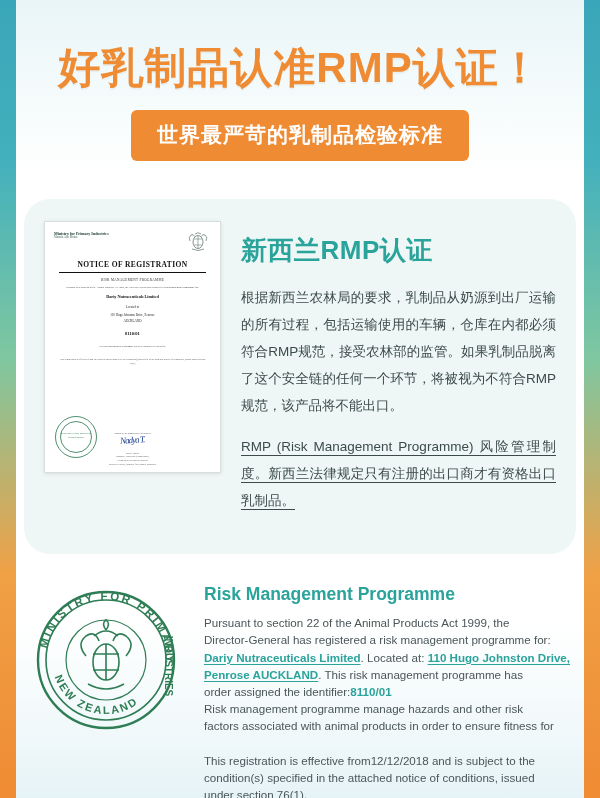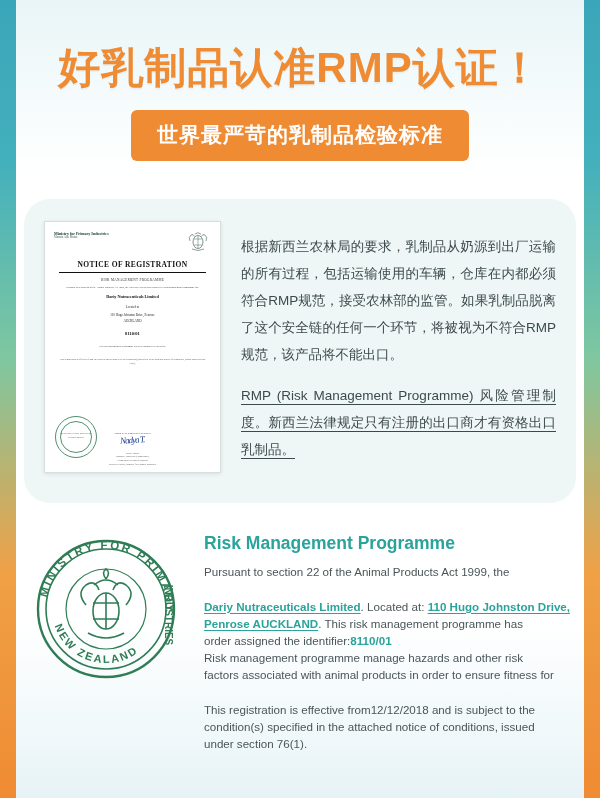--- a/index.html
+++ b/index.html
@@ -334,20 +334,21 @@
         <div>Director-General, Ministry for Primary Industries</div>
       </div>
 
       <div class="ct-stamp">
         <div class="inner"></div>
         <div class="txt">MINISTRY FOR PRIMARY INDUSTRIES</div>
       </div>
     </div>
 
     <div class="card-text">
+      <h2 class="card-title">新西兰RMP认证</h2>
       <p class="card-p">根据新西兰农林局的要求，乳制品从奶源到出厂运输的所有过程，包括运输使用的车辆，仓库在内都必须符合RMP规范，接受农林部的监管。如果乳制品脱离了这个安全链的任何一个环节，将被视为不符合RMP规范，该产品将不能出口。</p>
       <p class="card-p underlined"><span>RMP (Risk Management Programme) 风险管理制度。新西兰法律规定只有注册的出口商才有资格出口乳制品。</span></p>
     </div>
   </div>
 
   <div class="section2">
 
     <div class="seal">
       <svg width="160" height="160" viewBox="0 0 160 160">
         <defs>
@@ -374,21 +375,21 @@
           <path d="M68 56 q12 -10 24 0"></path>
           <path d="M80 50 q-5 -7 0 -10 q5 3 0 10"></path>
         </g>
       </svg>
     </div>
 
     <div class="rmp-block">
       <h3 class="rmp-title">Risk Management Programme</h3>
       <p class="rmp-p">
         <span>Pursuant to section 22 of the Animal Products Act 1999, the</span><br>
-        <br>
+        <span>Director-General has registered a risk management programme for:</span><br>
         <span class="hl">Dariy Nutraceuticals Limited</span><span>. Located at: </span><span class="hl">110 Hugo Johnston Drive, Penrose AUCKLAND</span><span>. This risk management programme has</span><br>
         <span>order assigned the identifier:</span><span class="hl-plain">8110/01</span><br>
         <span>Risk management programme manage hazards and other risk</span><br>
         <span>factors associated with animal products in order to ensure fitness for</span><br>
         <br>
         <span>This registration is effective from12/12/2018 and is subject to the</span><br>
         <span>condition(s) specified in the attached notice of conditions, issued</span><br>
         <span>under section 76(1).</span>
       </p>
     </div>

